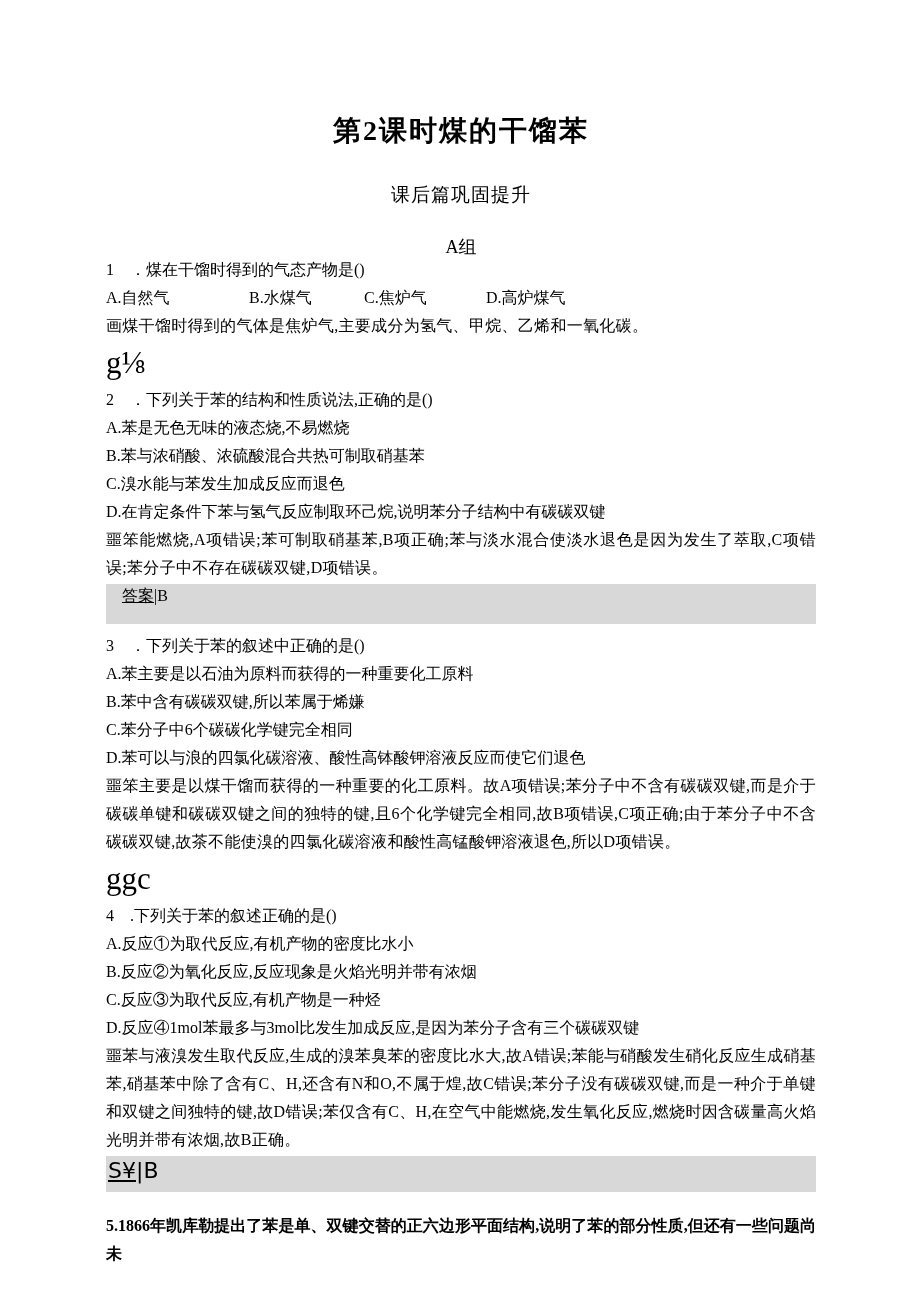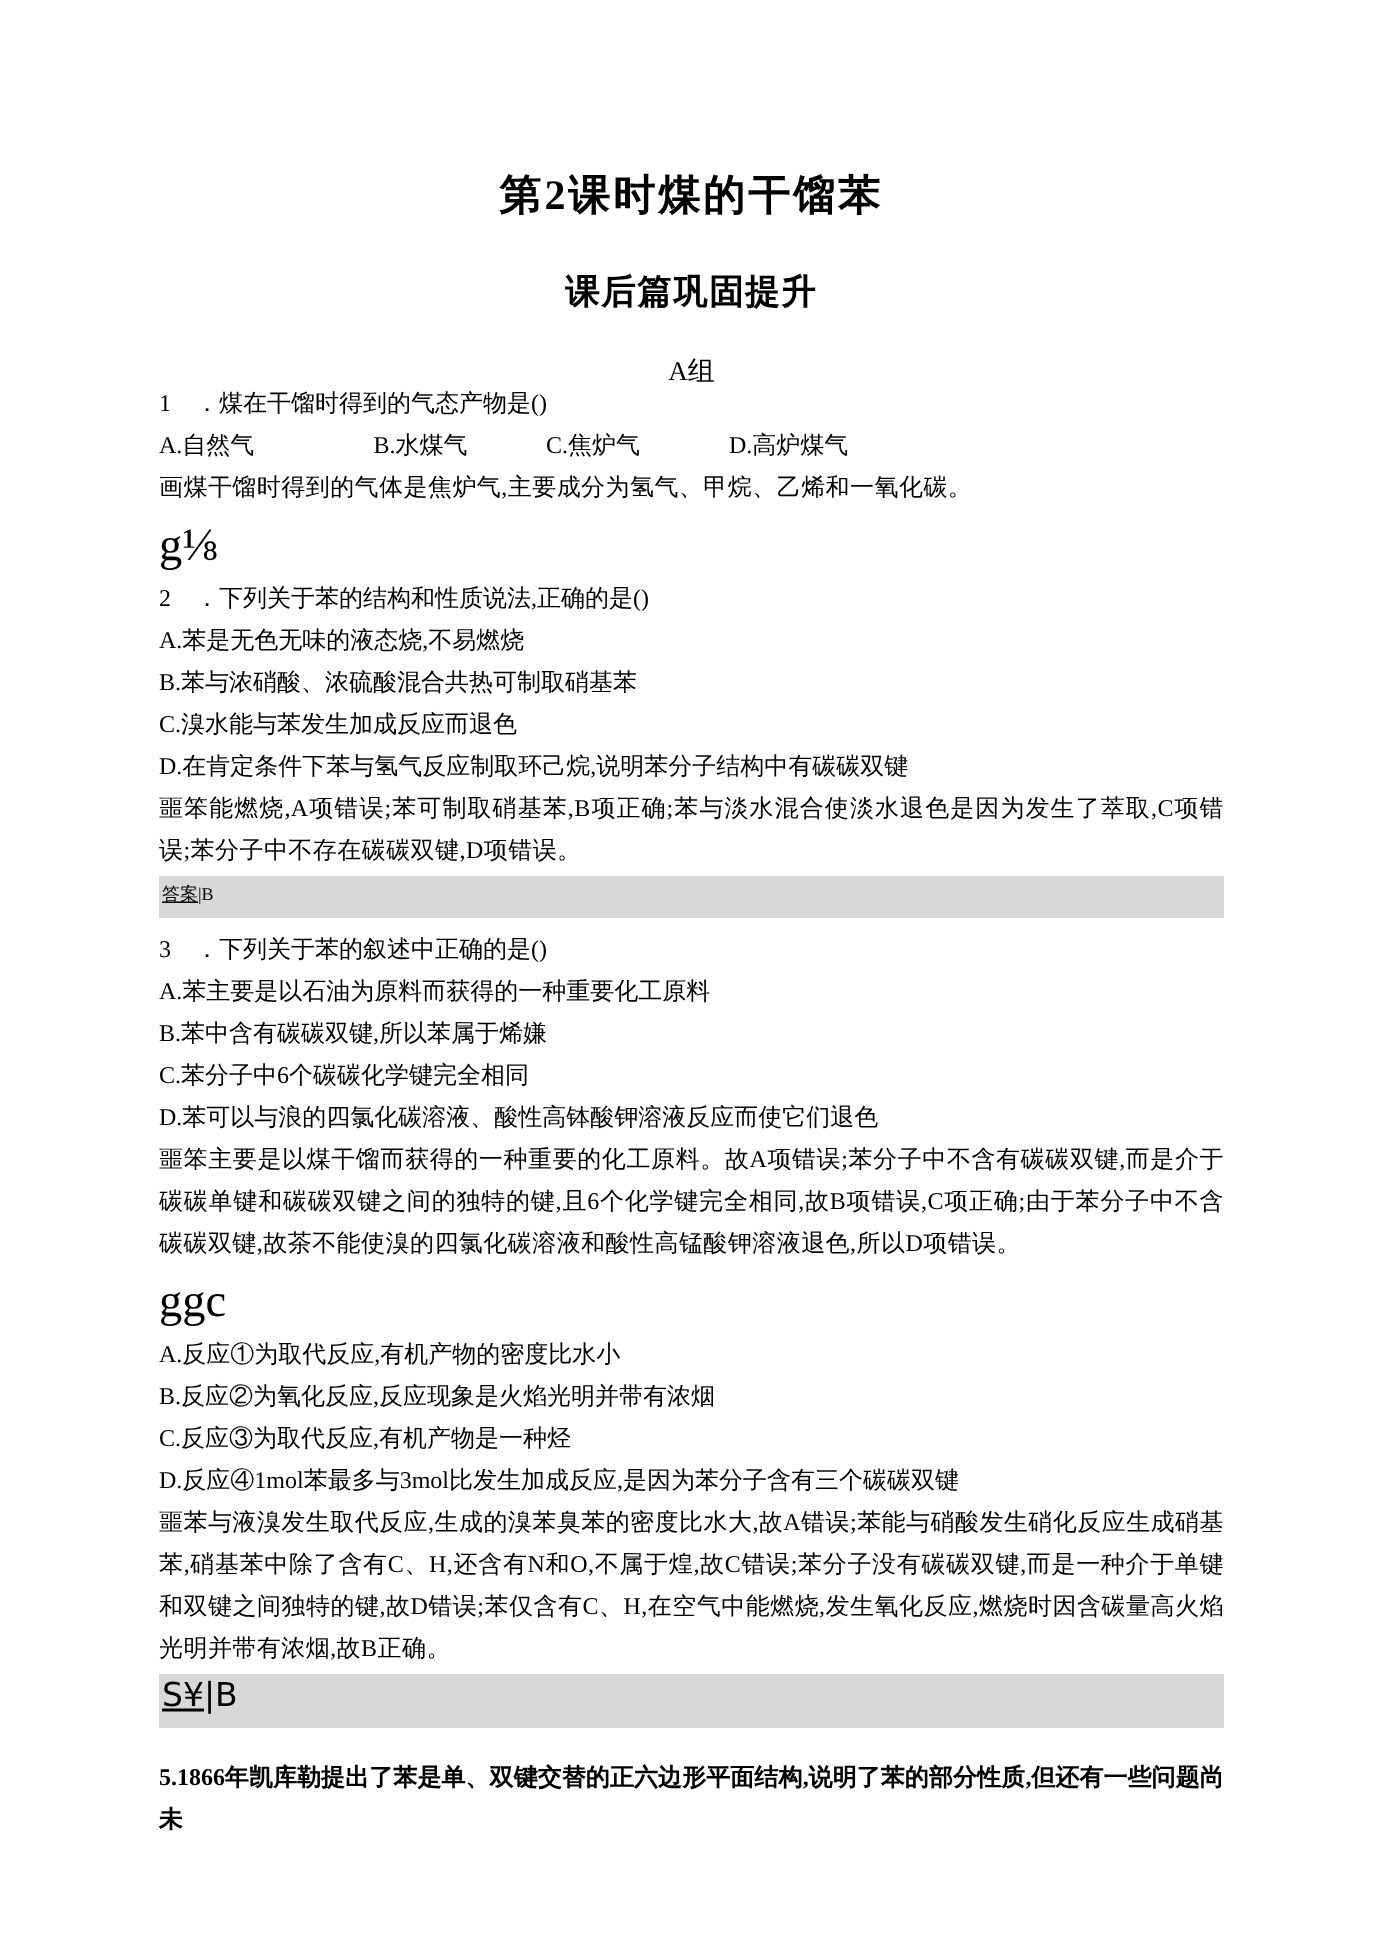--- a/index.html
+++ b/index.html
@@ -12,21 +12,21 @@
   }
   .page {
     width:920px; height:1301px;
     padding:110px 104px 0 106px;
   }
   .title {
     font-size:28px; font-weight:700; text-align:center;
     line-height:42px; letter-spacing:2px;
   }
   .subtitle {
-    font-size:23px; font-weight:700; text-align:center;
+    font-size:19px; font-weight:400; text-align:center;
     line-height:34px; margin-top:26px; letter-spacing:1px;
   }
   .group {
     font-size:18px; text-align:center; line-height:18px; margin-top:26px;
   }
   .line {
     font-size:16px; line-height:28px; text-align:justify;
     word-break:break-all;
   }
   .stem { margin-top:0; }
@@ -35,22 +35,22 @@
   .expl { letter-spacing:0.3px; }
   .opt-row {
     display:grid; grid-template-columns:143px 115px 122px auto;
     font-size:16px; line-height:28px;
   }
   .artifact {
     font-family:Liberation Serif, serif;
     font-size:31px; line-height:46px; font-weight:400;
   }
   .answer-bar {
-    background:#d8d8d8; height:28px; line-height:24px;
-    font-size:12px; margin:2px 0 0 0; padding-left:2px;
+    background:#d8d8d8; height:40px; line-height:24px;
+    font-size:16px; margin:2px 0 0 0; padding-left:16px;
   }
   .answer-bar .u { text-decoration:underline; }
   .answer-bar2 {
     background:#d8d8d8; height:36px; line-height:30px;
     font-size:22px; margin:2px 0 0 0; padding-left:2px;
     font-family:"DejaVu Sans","Liberation Sans",sans-serif;
   }
   .answer-bar2 .u { text-decoration:underline; }
   .q5 { font-weight:700; margin-top:20px; }
 </style>
@@ -84,20 +84,21 @@
   </div>
 
   <p class="line stem q3-stem">3　．下列关于苯的叙述中正确的是()</p>
   <p class="line">A.苯主要是以石油为原料而获得的一种重要化工原料</p>
   <p class="line">B.苯中含有碳碳双键,所以苯属于烯嫌</p>
   <p class="line">C.苯分子中6个碳碳化学键完全相同</p>
   <p class="line">D.苯可以与浪的四氯化碳溶液、酸性高钵酸钾溶液反应而使它们退色</p>
   <p class="line expl">噩笨主要是以煤干馏而获得的一种重要的化工原料。故A项错误;苯分子中不含有碳碳双键,而是介于碳碳单键和碳碳双键之间的独特的键,且6个化学键完全相同,故B项错误,C项正确;由于苯分子中不含碳碳双键,故茶不能使溴的四氯化碳溶液和酸性高锰酸钾溶液退色,所以D项错误。</p>
   <div class="artifact">ggc</div>
 
+  <p class="line stem">4　.下列关于苯的叙述正确的是()</p>
   <p class="line">A.反应①为取代反应,有机产物的密度比水小</p>
   <p class="line">B.反应②为氧化反应,反应现象是火焰光明并带有浓烟</p>
   <p class="line">C.反应③为取代反应,有机产物是一种烃</p>
   <p class="line">D.反应④1mol苯最多与3mol比发生加成反应,是因为苯分子含有三个碳碳双键</p>
   <p class="line expl">噩苯与液溴发生取代反应,生成的溴苯臭苯的密度比水大,故A错误;苯能与硝酸发生硝化反应生成硝基苯,硝基苯中除了含有C、H,还含有N和O,不属于煌,故C错误;苯分子没有碳碳双键,而是一种介于单键和双键之间独特的键,故D错误;苯仅含有C、H,在空气中能燃烧,发生氧化反应,燃烧时因含碳量高火焰光明并带有浓烟,故B正确。</p>
   <div class="answer-bar2">
     <span class="u">S¥</span><span>|B</span>
   </div>
 
   <p class="line q5">5.1866年凯库勒提出了苯是单、双键交替的正六边形平面结构,说明了苯的部分性质,但还有一些问题尚未</p>

